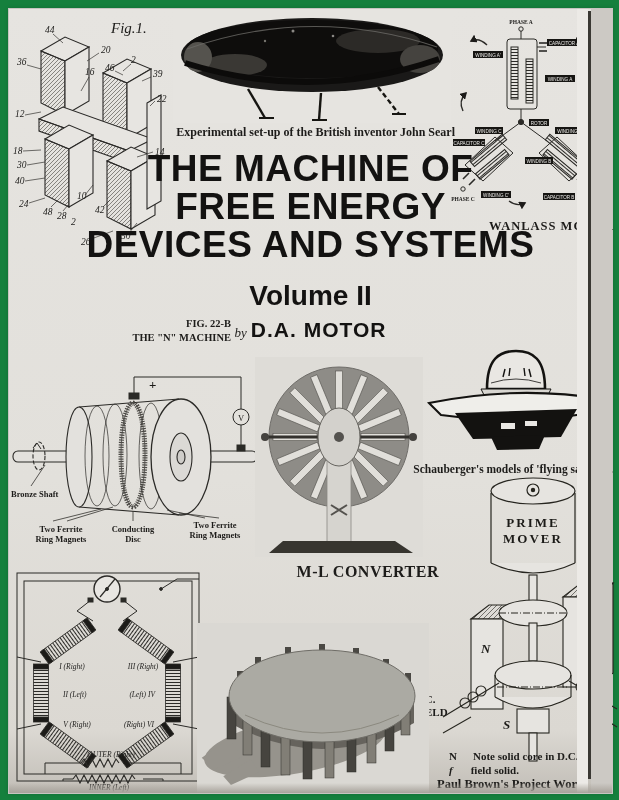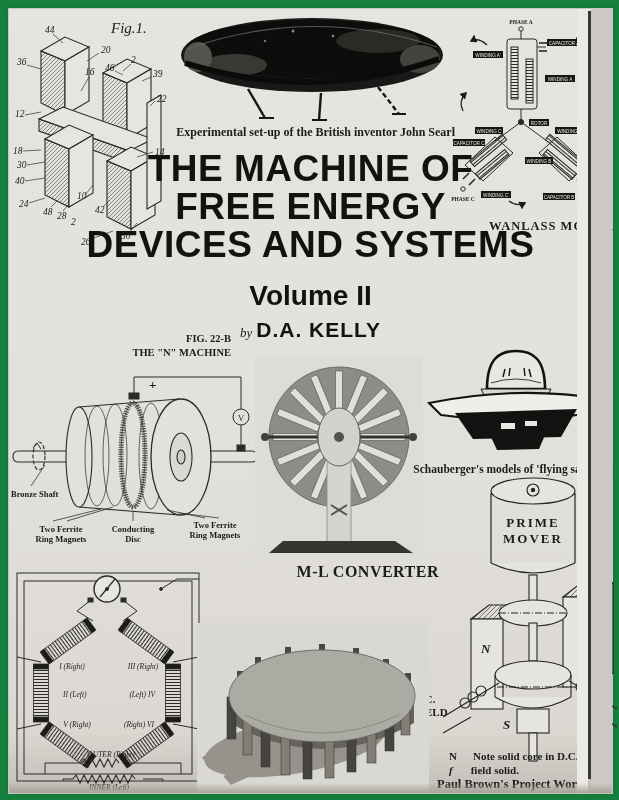--- a/index.html
+++ b/index.html
@@ -224,25 +224,25 @@
   </svg>
   <div class="cap" style="left:440px;top:210px;width:165px;font-size:12.5px;letter-spacing:1px;">WANLASS MOTOR</div>
 
   <div class="title-block">
     <div class="title-line">THE MACHINE OF</div>
     <div class="title-line">FREE ENERGY</div>
     <div class="title-line">DEVICES AND SYSTEMS</div>
     <div class="volume">Volume II</div>
     <div class="byline">
       <span class="by">by</span>
-      <span class="author">D.A. KELLY</span>
+      <span class="author">D.A. MOTOR</span>
     </div>
   </div>
 
-  <div class="cap" style="left:42px;top:323px;width:180px;font-size:10.5px;line-height:1.3;">
+  <div class="cap" style="left:42px;top:308px;width:180px;font-size:10.5px;line-height:1.3;">
     <div>FIG. 22-B</div>
     <div>THE "N" MACHINE</div>
   </div>
   <svg class="abs" style="left:0px;top:346px" width="252" height="196" viewBox="0 0 252 196">
     <g stroke="#2b2a27" stroke-width="1.1" fill="#e3e1dd">
       <rect x="4" y="96" width="62" height="11" rx="5"></rect>
       <rect x="196" y="96" width="52" height="11" rx="5"></rect>
       <ellipse cx="30" cy="101" rx="6" ry="14" fill="none" stroke-dasharray="4,2"></ellipse>
       <line x1="70" y1="52" x2="170" y2="44"></line>
       <line x1="70" y1="152" x2="170" y2="160"></line>

